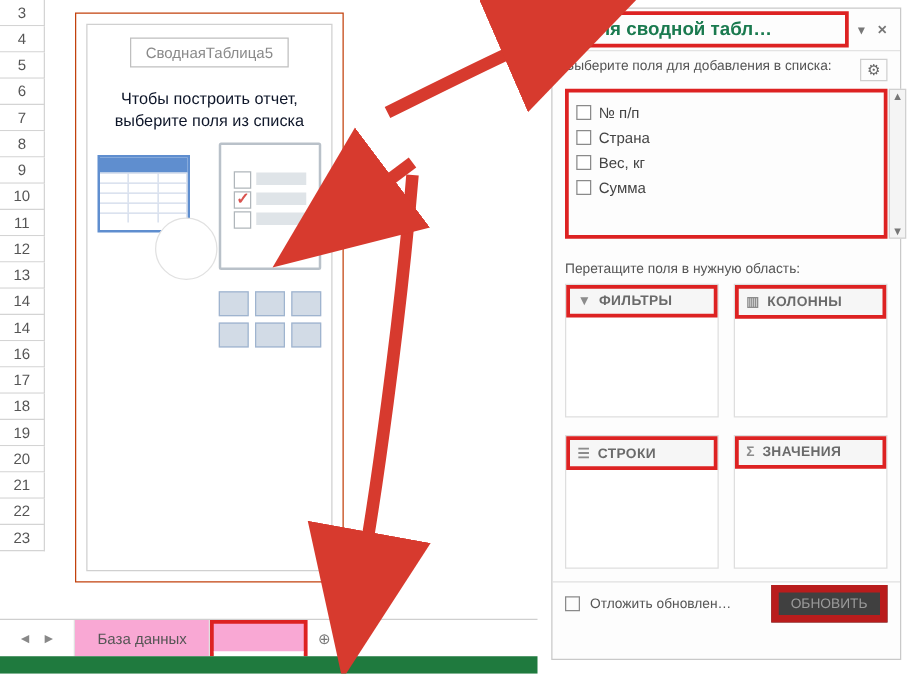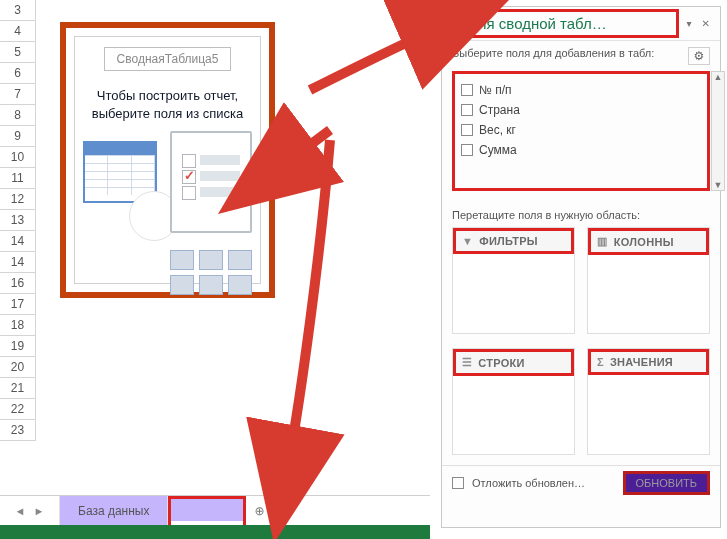--- a/index.html
+++ b/index.html
@@ -28,23 +28,23 @@
     border-right: 1px solid #d4d4d4;
     text-align: center;
     line-height: 21px;
     color: #555;
     background: #fff;
     font-size: 12px;
   }
   
   .pivot-outer {
     position: absolute;
-    left: 60px; top: 22px;
-    width: 215px; height: 276px;
-    border: 6px solid #c2410c;
+    left: 60px; top: 10px;
+    width: 215px; height: 456px;
+    border: 1px solid #c2410c;
     background: #fff;
   }
   .pivot-inner {
     position: absolute;
     left: 8px; top: 8px; right: 8px; bottom: 8px;
     border: 1px solid #d0d0d0;
     padding: 10px 12px;
     text-align: center;
   }
   .pv-name {
@@ -111,21 +111,21 @@
     background:#fff;
     display:flex; align-items:stretch;
   }
   .tab-nav {
     width:60px; display:flex; align-items:center; justify-content:center; gap:8px;
     border-right:1px solid #e0e0e0;
   }
   .tab-nav span{ color:#888; font-size:11px; }
   .tab {
     padding:0 18px; display:flex; align-items:center;
-    border-right:1px solid #e0e0e0; color:#555; background:#c4b5fd;
+    border-right:1px solid #e0e0e0; color:#555; background:#f9a8d4;
   }
   .tab.active-wrap{ border:3px solid #d22; padding:0; }
   .tab.active-wrap .tab-inner{
     padding:0 18px; height:100%; display:flex; align-items:center;
     background:#fff; border-bottom:3px solid #1a8f3a; font-weight:600; color:#1a8f3a;margin-top:43px;
   }
   .tab-plus { width:28px; display:flex; align-items:center; justify-content:center; color:#7a7a7a; }
   .statusbar {
     position:absolute; left:0; bottom:0; width:430px; height:14px;
     background:#1f7a3e;
@@ -133,20 +133,21 @@
 
   
   .pane {
     position:absolute; right:6px; top:6px; width:280px; height:522px;
     border:1px solid #c9c9c9; background:#fdfdfd;
   }
   .pane-title {
     display:flex; align-items:center; height:34px;
     padding:0 8px; gap:6px;
     border-bottom:1px solid #e3e3e3;
+    font-weight:bold;
   }
   .pane-title-box {
     flex:1; border:3px solid #d22;
     color:#1a7a4f; font-size:15px;
     padding:3px 6px;
     white-space:nowrap; overflow:hidden; text-overflow:ellipsis;
   }
   .pane-title .mini { color:#777; font-size:10px; padding:0 2px; cursor:pointer; }
 
   .choose-row { display:flex; padding:6px 10px 2px; font-size:11px; color:#555;}
@@ -190,21 +191,21 @@
   }
   .zone-hdr .ic { color:#8c8c8c; }
 
   .pane-footer {
     border-top:1px solid #e0e0e0;
     height:34px; display:flex; align-items:center; padding:0 10px; gap:8px;
   }
   .pane-footer .cb { width:12px; height:12px; border:1px solid #8a8a8a; }
   .pane-footer .lbl { flex:1; font-size:11px; color:#555; white-space:nowrap; overflow:hidden; text-overflow:ellipsis;}
   .btn-update {
-    border:3px solid #b91c1c; background:#4c1d95;
+    border:6px solid #b91c1c; background:#404040;
     padding:3px 10px; font-size:11px; color:#9a9a9a;
   }
 
   
   .arrow-svg { position:absolute; left:0; top:0; width:727px; height:539px; pointer-events:none; }
 </style>
 </head>
 <body>
 
 <div class="sheet">
@@ -301,21 +302,21 @@
 </div>
 
 <div class="pane">
   <div class="pane-title">
     <div class="pane-title-box">Поля сводной табл…</div>
     <span class="mini">▾</span>
     <span class="mini">✕</span>
   </div>
 
   <div class="choose-row">
-    <div class="lbl">Выберите поля для добавления в табл:</div>
+    <div class="lbl">Выберите поля для добавления в списка:</div>
     <div class="gear">
       <span>⚙</span>
     </div>
   </div>
 
   <div class="fields-box">
     <div class="field-item">
       <span class="cb"></span>
       <span>№ п/п</span>
     </div>

